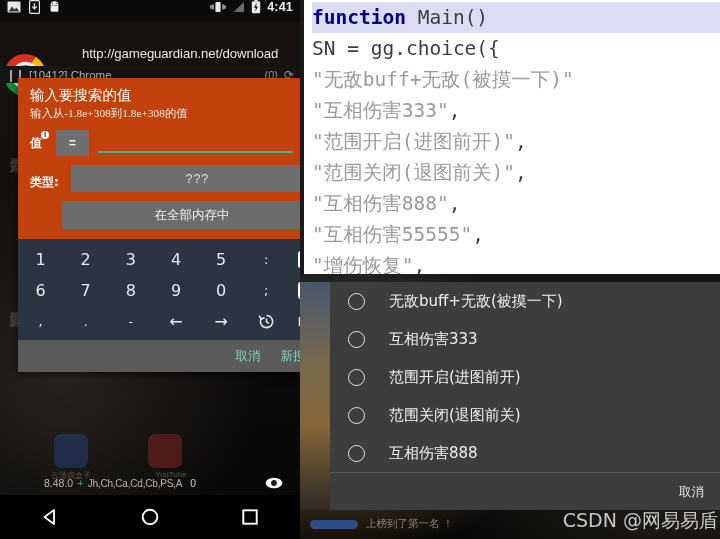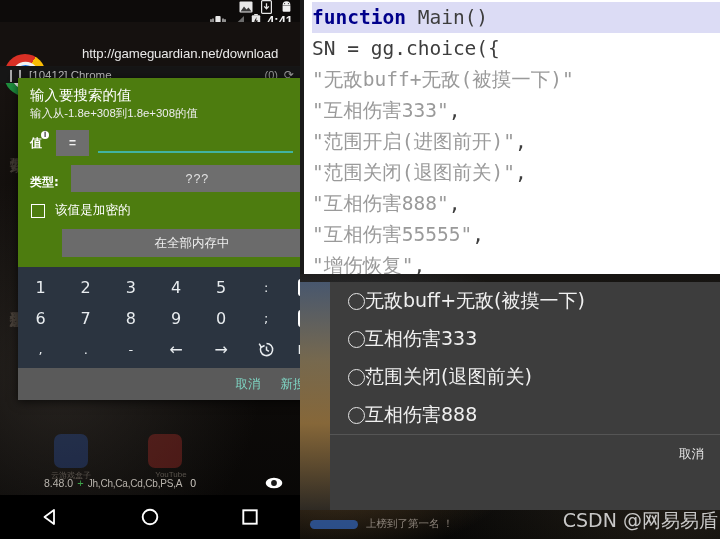--- a/index.html
+++ b/index.html
@@ -30,23 +30,22 @@
     font-family:"DejaVu Sans", sans-serif; opacity:.55; letter-spacing:0;
     writing-mode:vertical-rl; text-orientation:upright; white-space:nowrap;
   }
   .bg-textcol.l1 { left:3px; top:146px; }
   .bg-textcol.l2 { left:3px; top:300px; }
   .bg-textcol.r1 { right:3px; top:150px; }
 
   
   #statusbar {
     position:absolute; left:0; top:0; width:300px; height:22px;
-    background:#0d0b0a; display:flex; align-items:flex-end; padding:0 7px;
+    background:#0d0b0a; display:flex; align-items:flex-start; padding:0 7px;
     z-index:6;
-    flex-direction:column;
   }
   .sb-left { display:flex; align-items:center; gap:8px; }
   .sb-right { margin-left:auto; display:flex; align-items:center; gap:6px; }
   .sb-ico { display:inline-flex; align-items:center; justify-content:center; }
   .sb-time { color:#f2f2f2; font-size:12.5px; font-weight:600; letter-spacing:.2px; }
 
   
   #chrome-bar {
     position:absolute; left:0; top:22px; width:300px; height:44px;
     background:#15110f; z-index:6;
@@ -81,28 +80,28 @@
     background:#161616; display:flex; align-items:center; padding:0 6px; z-index:6;
     color:#bdbdbd; font-size:11.5px; white-space:nowrap;
   }
   #notif-row .np { margin-right:5px; color:#aaa; letter-spacing:-1px; font-size:12px;}
   #notif-row .nn { margin-left:auto; color:#9a9a9a; font-size:11px; }
   #notif-row .nr { margin-left:6px; color:#9a9a9a; font-size:12px; }
 
   
   #gg-dialog {
     position:absolute; left:18px; top:78px; width:316px;
-    background:#4d7c0f; z-index:7;
+    background:#c2410c; z-index:7;
     box-shadow:0 2px 9px rgba(0,0,0,.65);
   }
   #gg-head { padding:9px 12px 8px 12px; }
   #gg-title { color:#fff; font-size:14.5px; font-weight:400; line-height:17px;
               font-family:"DejaVu Sans", sans-serif; }
   #gg-sub { color:#ededed; font-size:11.4px; margin-top:2px; line-height:14px;
-            font-family:Liberation Sans, sans-serif;}
+            font-family:Liberation Serif, serif;}
 
   .row-value { display:flex; align-items:center; padding:2px 10px 6px 12px; }
   .lbl-value { color:#fff; font-size:12px; font-weight:700; position:relative;
                font-family:"DejaVu Sans", sans-serif;}
   .lbl-value sup { position:absolute; top:-4px; right:-7px; font-size:8px;
                    background:#fff; color:#5a5a5a; border-radius:50%;
                    width:8px; height:8px; line-height:8px; text-align:center; }
   .op-box {
     margin-left:14px; width:33px; height:26px; background:#6e6e6e;
     display:flex; align-items:center; justify-content:center;
@@ -232,21 +231,21 @@
   #choice-dialog {
     position:absolute; left:30px; top:8px; width:390px; height:228px;
     background:#3d3d3d;
   }
   .choice-row { display:flex; align-items:center; height:38px; padding-left:18px; }
   .radio {
     width:17px; height:17px; border-radius:50%; border:1.7px solid #e6e6e6;
     flex:none;
   }
   .choice-lbl {
-    color:#f0f0f0; font-size:19px;
+    margin-left:24px; color:#f0f0f0; font-size:15px;
     font-family:"DejaVu Sans", sans-serif;
   }
   #choice-divider { height:1px; background:#555; margin:0; }
   #choice-footer {
     height:38px; display:flex; align-items:center; justify-content:flex-end;
     padding-right:16px;
   }
   #choice-cancel { color:#e8e8e8; font-size:12.5px; font-family:"DejaVu Sans", sans-serif; }
 
   
@@ -409,24 +408,20 @@
               <path d="M1.5 2.2 L6 6.3 L10.5 2.2" stroke="#2a2a2a" stroke-width="2" fill="none"></path>
             </svg>
         </div>
       </div>
 
       <div class="row-type">
         <span class="lbl-type">类型:</span>
         <div class="type-box">???</div>
       </div>
 
-      <div class="row-check">
-        <div class="cbox"></div>
-        <span class="cbox-lbl">该值是加密的</span>
-      </div>
 
       <div class="row-mem">
         <div class="mem-btn">在全部内存中</div>
       </div>
 
       <div id="keypad">
         <div class="kp-row">
           <div class="kp-key">1</div>
           <div class="kp-key">2</div>
           <div class="kp-key">3</div>
@@ -515,20 +510,24 @@
             <div class="choice-row">
               <div class="radio"></div>
               <div class="choice-lbl">无敌buff+无敌(被摸一下)</div>
             </div>
             <div class="choice-row">
               <div class="radio"></div>
               <div class="choice-lbl">互相伤害333</div>
             </div>
             <div class="choice-row">
               <div class="radio"></div>
+              <div class="choice-lbl">范围开启(进图前开)</div>
+            </div>
+            <div class="choice-row">
+              <div class="radio"></div>
               <div class="choice-lbl">范围关闭(退图前关)</div>
             </div>
             <div class="choice-row">
               <div class="radio"></div>
               <div class="choice-lbl">互相伤害888</div>
             </div>
           </div>
         <div id="choice-divider"></div>
         <div id="choice-footer">
           <div id="choice-cancel">取消</div>

